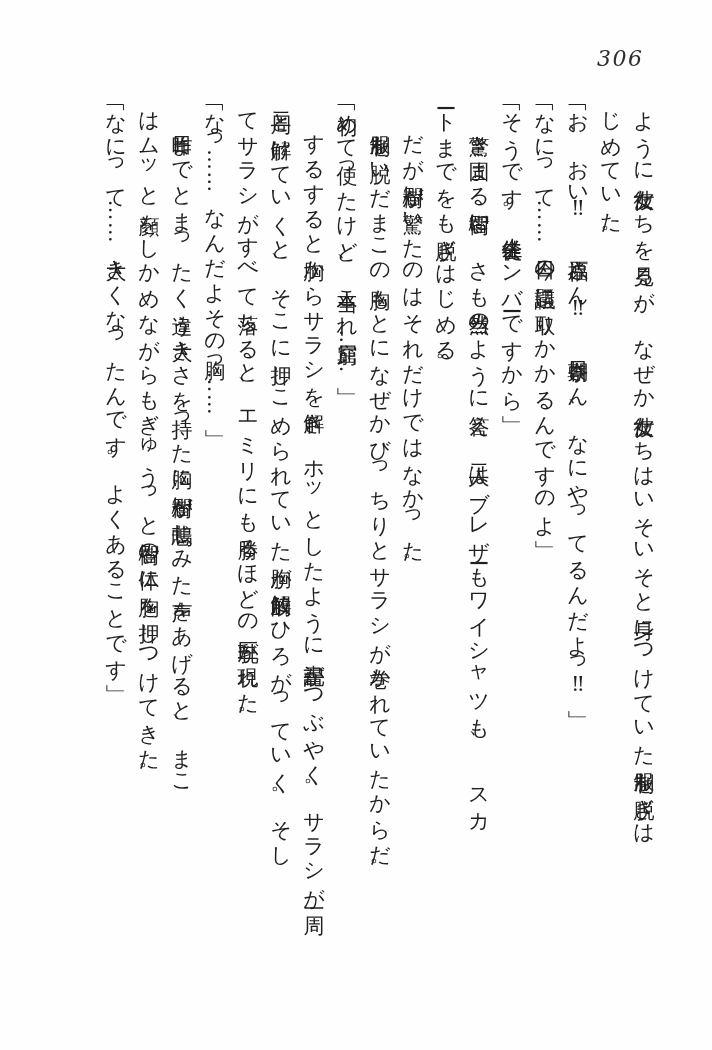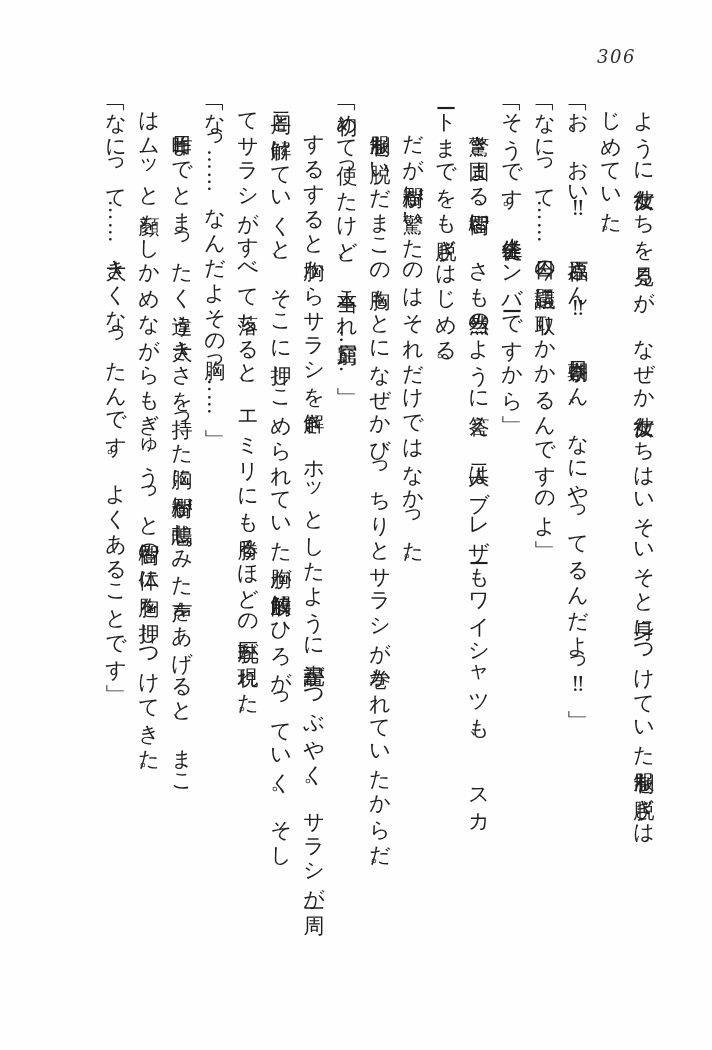--- a/index.html
+++ b/index.html
@@ -13,21 +13,21 @@
     height: 1050px;
     background: #fefefe;
     overflow: hidden;
     font-family: "DejaVu Serif", "Liberation Serif", serif;
     color: #1f1f1f;
   }
   .page-number {
     position: absolute;
     top: 46px;
     left: 597px;
-    font-size: 18px;
+    font-size: 22px;
     font-style: italic;
     letter-spacing: 1.5px;
     color: #2e2e2e;
   }
   .text-block {
     position: absolute;
     top: 97px;
     right: 52px;
     height: 868px;
     writing-mode: vertical-rl;

